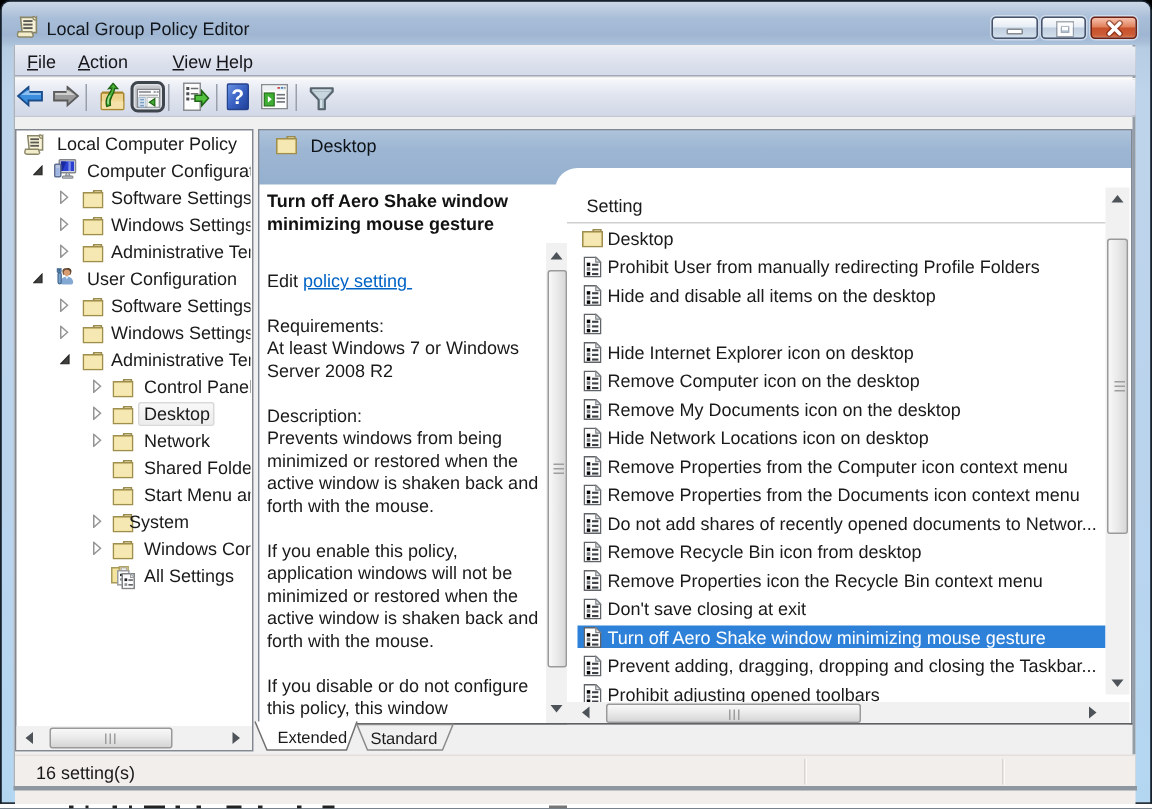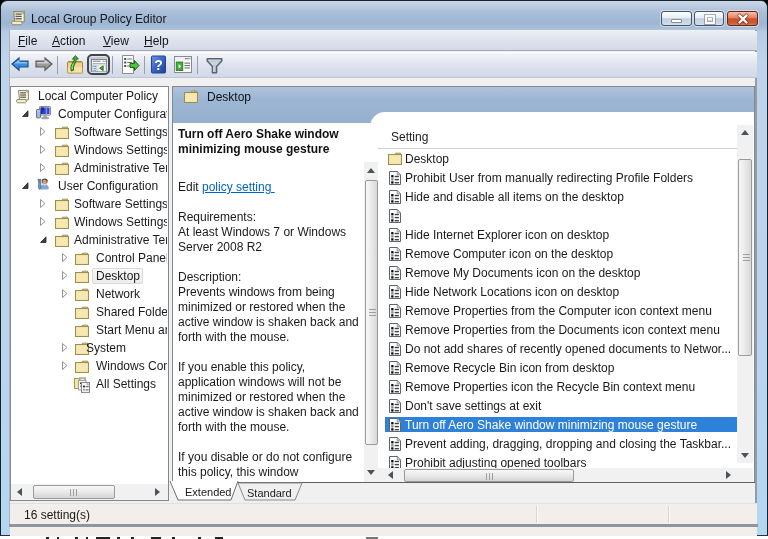--- a/index.html
+++ b/index.html
@@ -201,21 +201,21 @@
 <div class="capbtn" id="btn-close" style="left:727px;width:31px">
   <svg class="abs" style="left:8px;top:1px" width="14" height="12" viewBox="0 0 14 12">
     <path d="M3.5,2.5 L10.5,9.5 M10.5,2.5 L3.5,9.5" stroke="#5e1408" stroke-width="4.2" stroke-linecap="round" opacity="0.5"></path>
     <path d="M3.5,2.5 L10.5,9.5 M10.5,2.5 L3.5,9.5" stroke="#ffffff" stroke-width="2.4" stroke-linecap="round"></path>
   </svg>
 </div>
 
 <div id="menubar">
   <span style="left:8px"><u>F</u>ile</span>
   <span style="left:42px"><u>A</u>ction</span>
-  <span style="left:93px"><u>V</u>iew</span>
+  <span style="left:105px"><u>V</u>iew</span>
   <span style="left:134px"><u>H</u>elp</span>
 </div>
 
 <div id="toolbar"></div>
 <div class="tsep" style="left:57px"></div>
 <div class="tsep" style="left:112px"></div>
 <div class="tsep" style="left:144px"></div>
 <div class="tsep" style="left:197px"></div>
 
 <svg class="abs" style="left:11px;top:57px" width="19" height="15" viewBox="0 0 19 15">
@@ -503,21 +503,21 @@
       <use href="#setdoc"></use>
     </svg>
   <div class="lrow abs" style="top:209px">Remove Recycle Bin icon from desktop</div>
   <svg class="abs" style="left:4px;top:230px" width="12" height="14" viewBox="0 0 12 14">
       <use href="#setdoc"></use>
     </svg>
   <div class="lrow abs" style="top:228px">Remove Properties icon the Recycle Bin context menu</div>
   <svg class="abs" style="left:4px;top:249px" width="12" height="14" viewBox="0 0 12 14">
       <use href="#setdoc"></use>
     </svg>
-  <div class="lrow abs" style="top:247px">Don't save settings at exit</div>
+  <div class="lrow abs" style="top:247px">Don't save closing at exit</div>
   <svg class="abs" style="left:4px;top:268px" width="12" height="14" viewBox="0 0 12 14">
       <use href="#setdoc"></use>
     </svg>
   <div class="lrow abs" style="top:266px;color:#fff">Turn off Aero Shake window minimizing mouse gesture</div>
   <svg class="abs" style="left:4px;top:287px" width="12" height="14" viewBox="0 0 12 14">
       <use href="#setdoc"></use>
     </svg>
   <div class="lrow abs" style="top:285px">Prevent adding, dragging, dropping and closing the Taskbar...</div>
   <svg class="abs" style="left:4px;top:306px" width="12" height="14" viewBox="0 0 12 14">
       <use href="#setdoc"></use>

